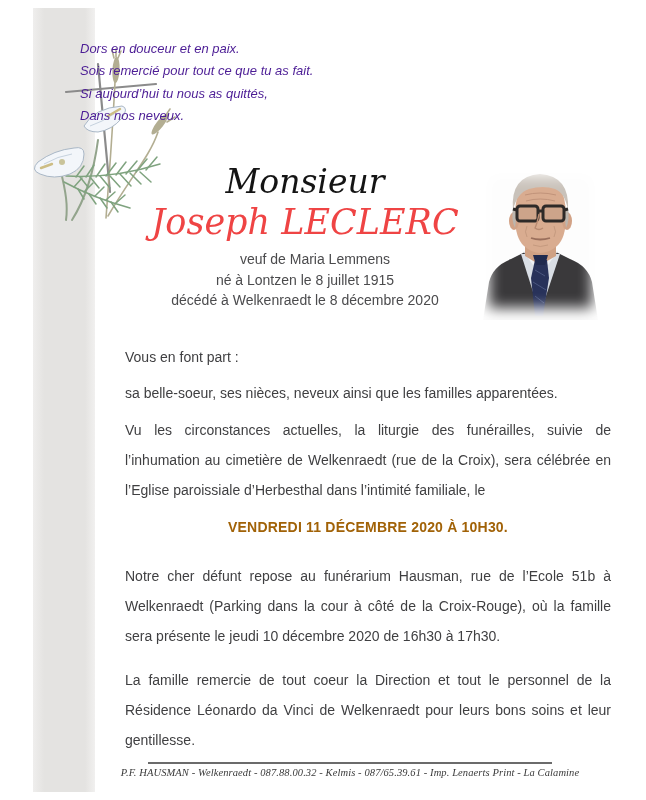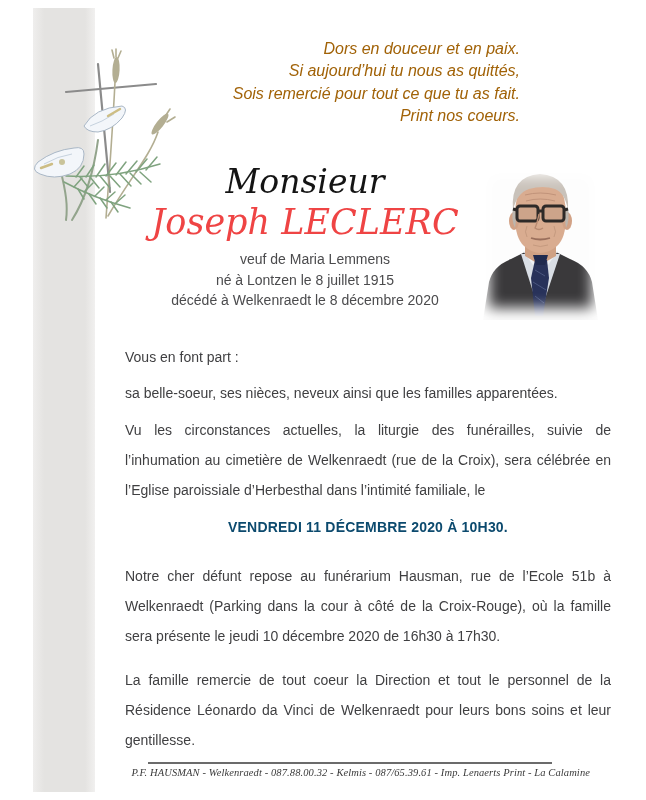--- a/index.html
+++ b/index.html
@@ -15,22 +15,22 @@
   .side-band{
     position:absolute;left:33px;top:8px;width:62px;height:784px;
     background:linear-gradient(to right,#efeeed,#e4e3e1 18%,#e4e3e1 84%,#f1f0ef);
   }
   .decor{position:absolute;left:10px;top:46px;width:170px;height:185px;}
   .decor svg{display:block;width:100%;height:100%;}
 
   
   .poem{
     position:absolute;left:80px;top:38px;width:440px;
-    text-align:right;font-style:italic;
-    font-size:16px;line-height:22.4px;color:#a16207;
+    text-align:left;font-style:italic;
+    font-size:13px;line-height:22.4px;color:#4c1d95;
   }
   .poem div{white-space:nowrap;}
 
   
   .title-block{position:absolute;left:95px;top:163px;width:420px;text-align:center;}
   .deceased-title{
     font-family:"DejaVu Serif",serif;font-style:italic;
     font-size:33px;line-height:38px;color:#141414;
   }
   .deceased-name{
@@ -43,28 +43,28 @@
   
   .photo{position:absolute;left:477px;top:164px;width:127px;height:156px;}
   .photo svg{display:block;width:100%;height:100%;}
   .photo .vignette{position:absolute;inset:0;box-shadow:inset 0 0 14px 12px #ffffff;pointer-events:none;}
 
   
   .body-text{position:absolute;left:125px;top:336px;width:486px;font-size:14px;color:#3f3f41;}
   .p-intro{line-height:15px;}
   .p-family{margin-top:21px;line-height:15px;}
   .p-ceremony{margin-top:14px;line-height:30px;text-align:justify;}
-  .p-date{margin-top:11px;line-height:17px;text-align:center;font-weight:700;color:#0c4a6e;letter-spacing:.2px;}
+  .p-date{margin-top:11px;line-height:17px;text-align:center;font-weight:700;color:#a16207;letter-spacing:.2px;}
   .p-visitation{margin-top:25px;line-height:30px;text-align:justify;}
   .p-thanks{margin-top:7px;line-height:30px;text-align:justify;}
 
   
   .footer-rule{position:absolute;left:148px;top:762px;width:404px;height:2px;background:#6b6b6b;}
   .footer-text{
-    position:absolute;left:110px;top:767px;width:480px;text-align:right;
+    position:absolute;left:110px;top:767px;width:480px;text-align:center;
     font-family:"Liberation Serif",serif;font-style:italic;
     font-size:10.5px;color:#3a3a3a;letter-spacing:.1px;
   }
 </style>
 </head>
 <body>
 
 <div class="page">
 
   <div class="side-band"></div>
@@ -107,23 +107,23 @@
         <path d="M28 116 Q20 124 30 128 Q44 134 60 128 Q74 122 74 108 Q74 100 64 102 Q44 104 28 116 Z" fill="#f3f6fa" stroke="#a9b7c6" stroke-width="1"></path>
         <path d="M34 118 Q48 110 62 108" stroke="#c6d2de" stroke-width="1" fill="none"></path>
         <path d="M42 118 L31 122" stroke="#cdbd84" stroke-width="2.4" fill="none" stroke-linecap="round"></path>
         <circle cx="52" cy="116" r="3" fill="#c9c39a"></circle>
       </g>
     </svg>
   </div>
 
   <div class="poem">
     <div>Dors en douceur et en paix.</div>
+    <div>Sois remercié pour tout ce que tu as fait.</div>
     <div>Si aujourd’hui tu nous as quittés,</div>
-    <div>Sois remercié pour tout ce que tu as fait.</div>
-    <div>Print nos coeurs.</div>
+    <div>Dans nos neveux.</div>
   </div>
 
   <div class="title-block">
     <div class="deceased-title">Monsieur</div>
     <div class="deceased-name">Joseph LECLERC</div>
     <div class="subline first">veuf de Maria Lemmens</div>
     <div class="subline">né à Lontzen le 8 juillet 1915</div>
     <div class="subline">décédé à Welkenraedt le 8 décembre 2020</div>
   </div>
 

